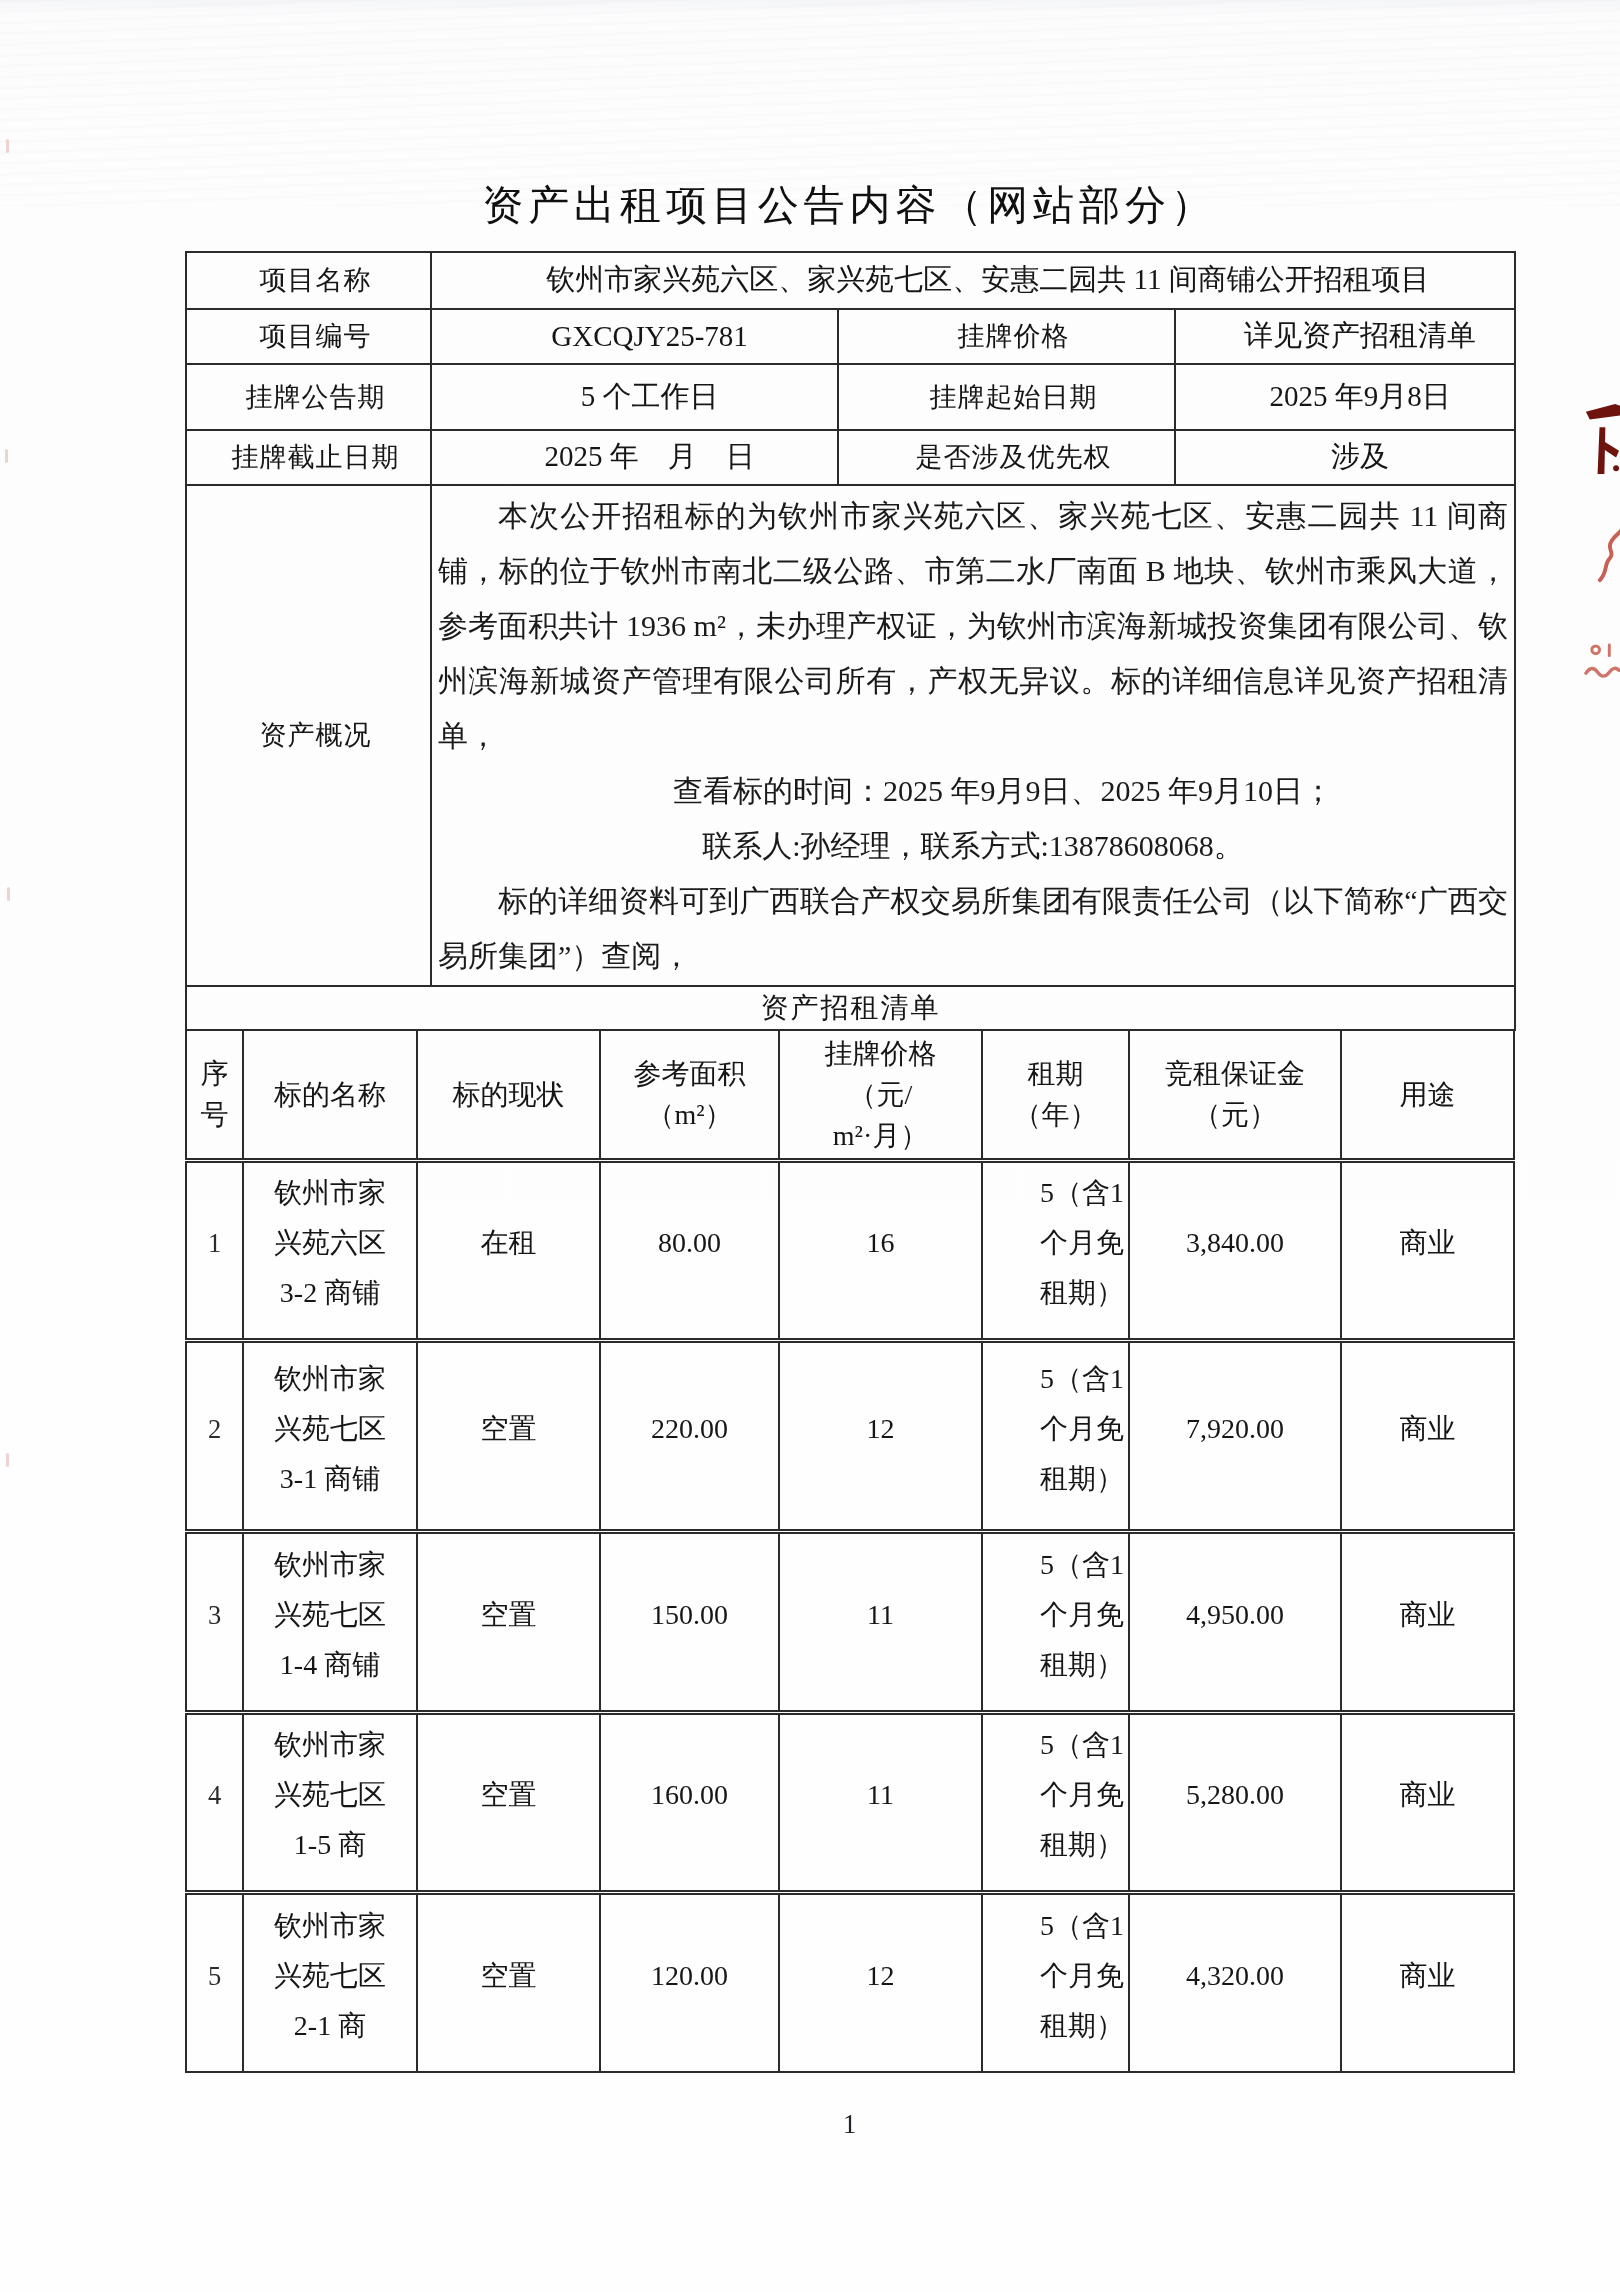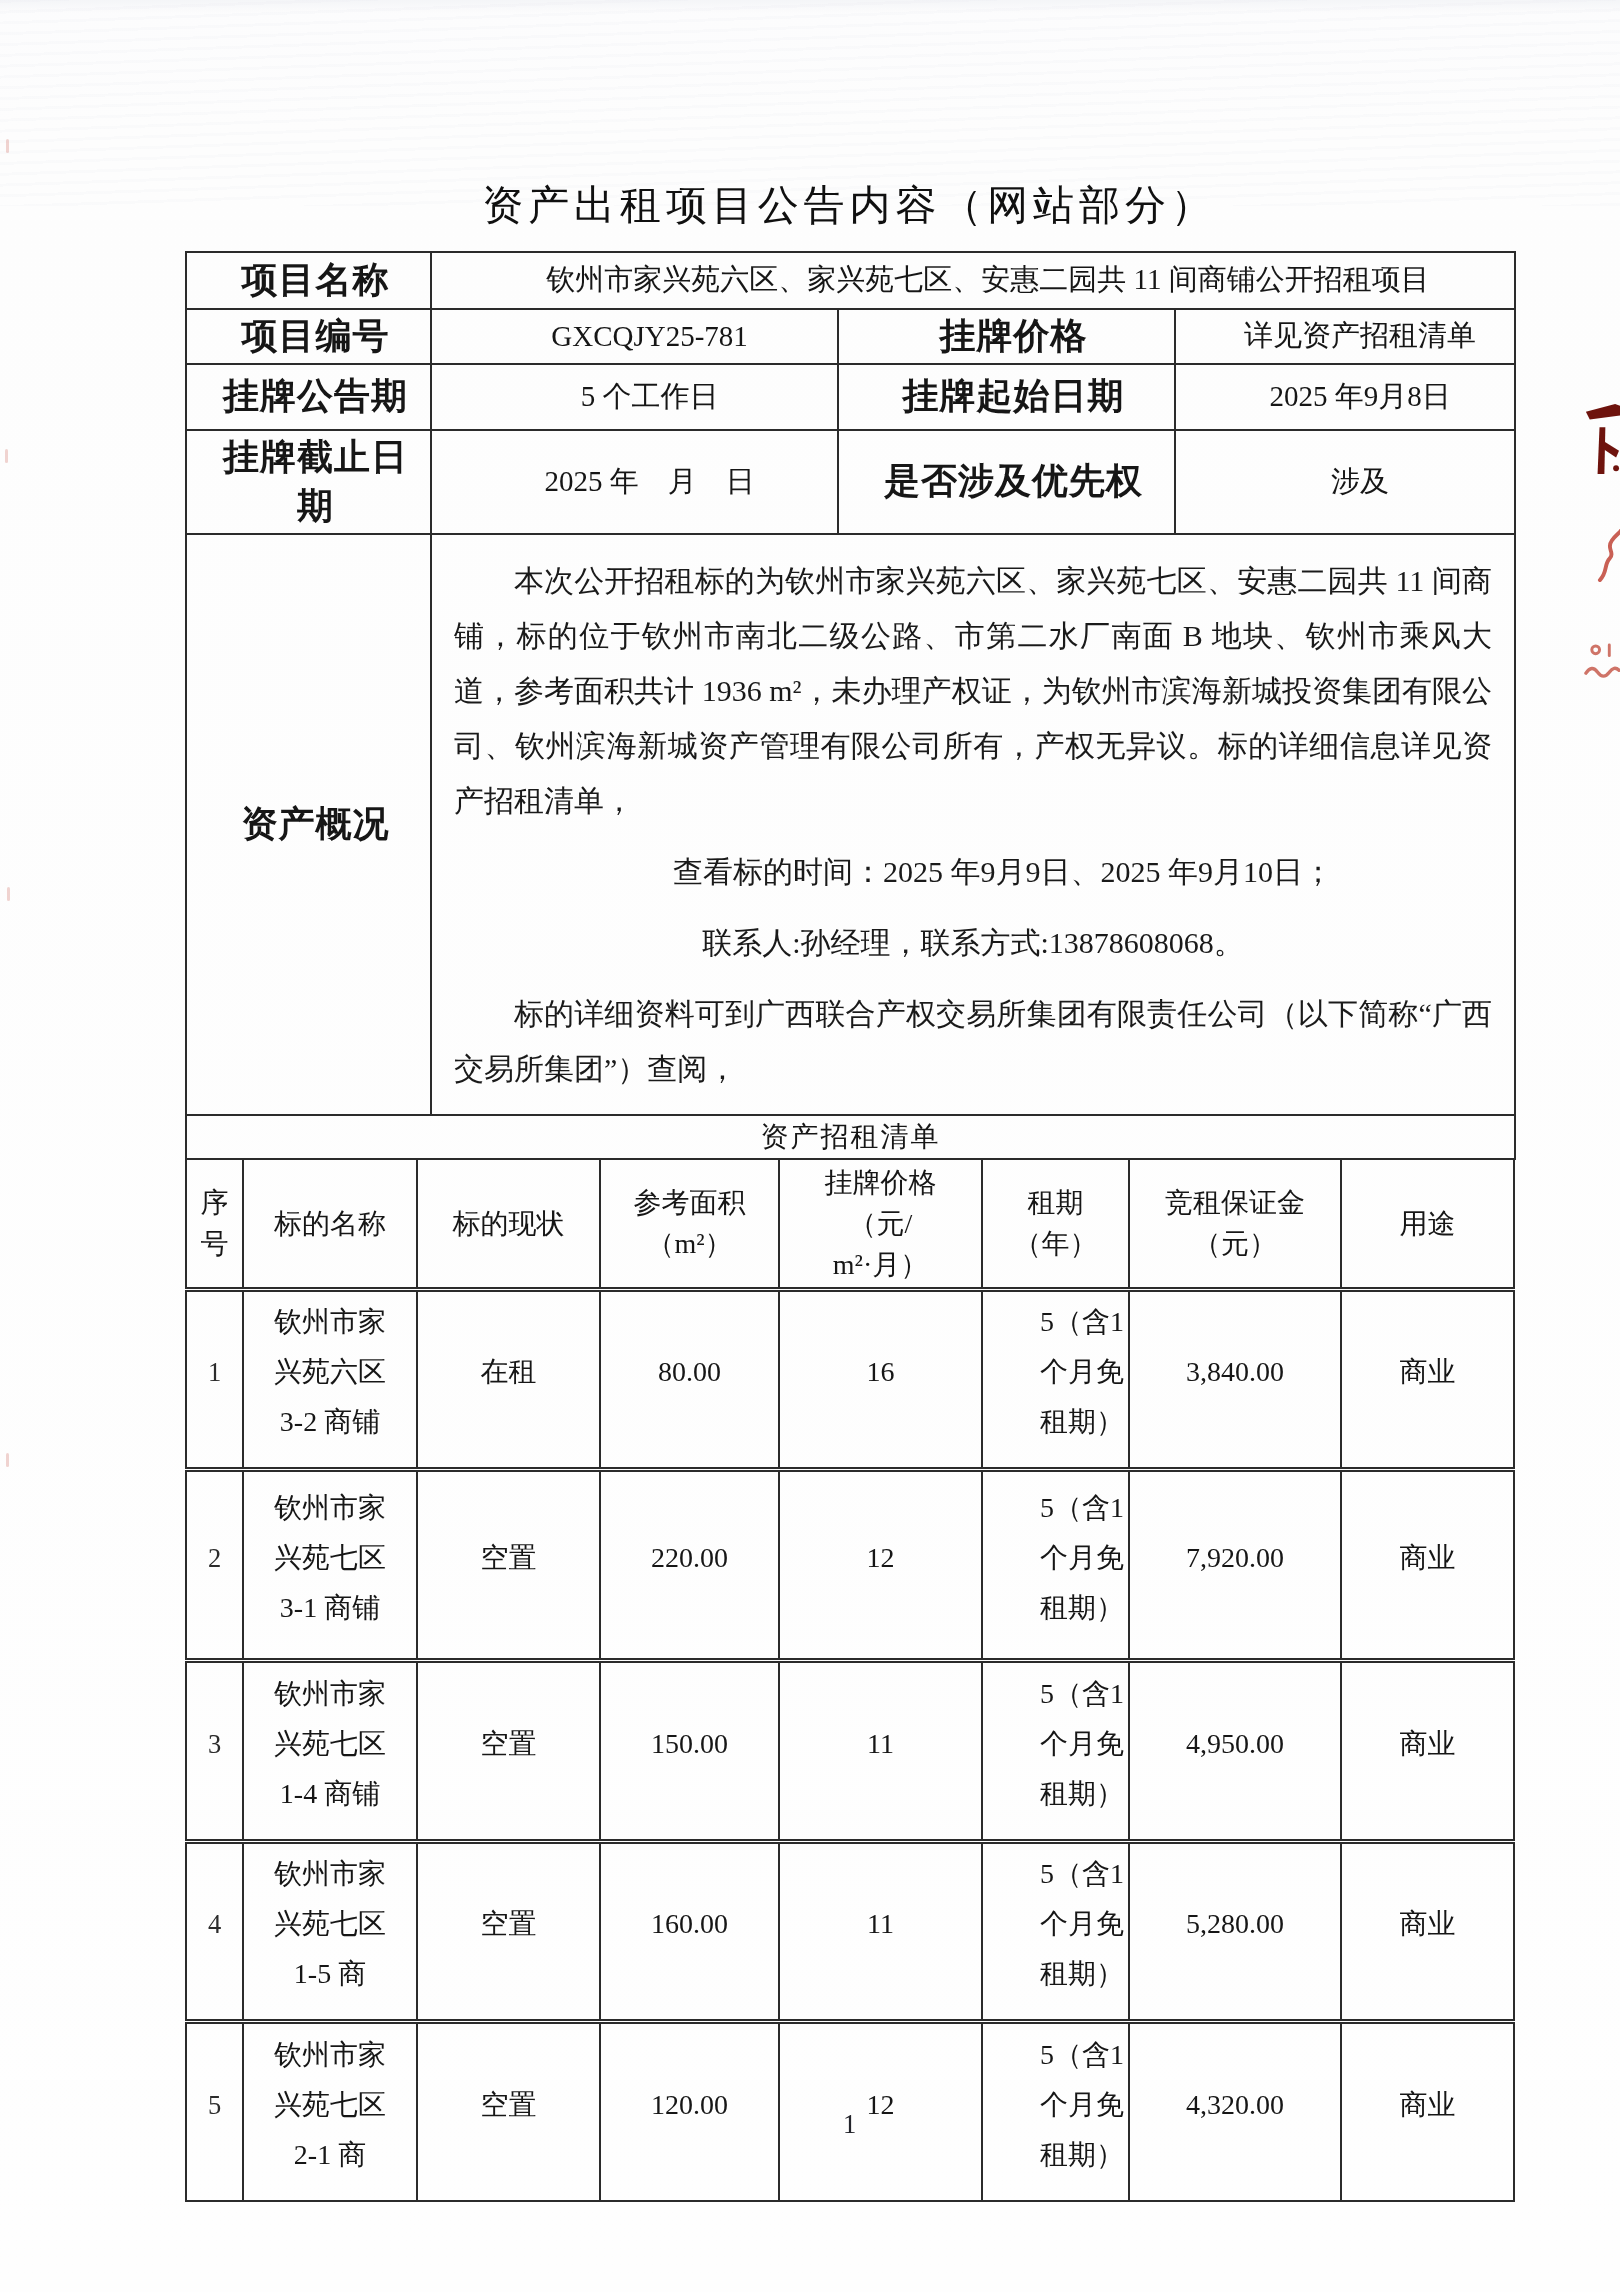--- a/index.html
+++ b/index.html
@@ -39,29 +39,29 @@
   }
   table.t td,table.t th{
     border:2px solid #2b2b2b;
     font-size:28px;
     text-align:center;
     vertical-align:middle;
     padding:2px 5.9px;
     overflow:hidden;
   }
   table.info{margin-top:17.6px;}
-  table.info td.lbl{font-weight:bold;font-size:36px;letter-spacing:1px;padding-left:20px;}
+  table.info td.lbl{font-weight:normal;font-size:27px;letter-spacing:1px;padding-left:20px;}
   table.info td.val{font-size:29px;padding-left:36px;}
   td.overview{
     text-align:left;
     padding:7.8px 25.5px 7.8px 27.4px;
     vertical-align:top;
   }
   td.overview p{
-    margin:16px;
+    margin:0;
     font-size:30px;
     line-height:55px;
     color:#1a1a1a;
   }
   td.overview p.indent{text-indent:2em;}
   td.overview p.just{text-align:justify;}
   td.section{
     font-size:27.4px;
     letter-spacing:2px;
     border-top:5.9px double #2b2b2b;

